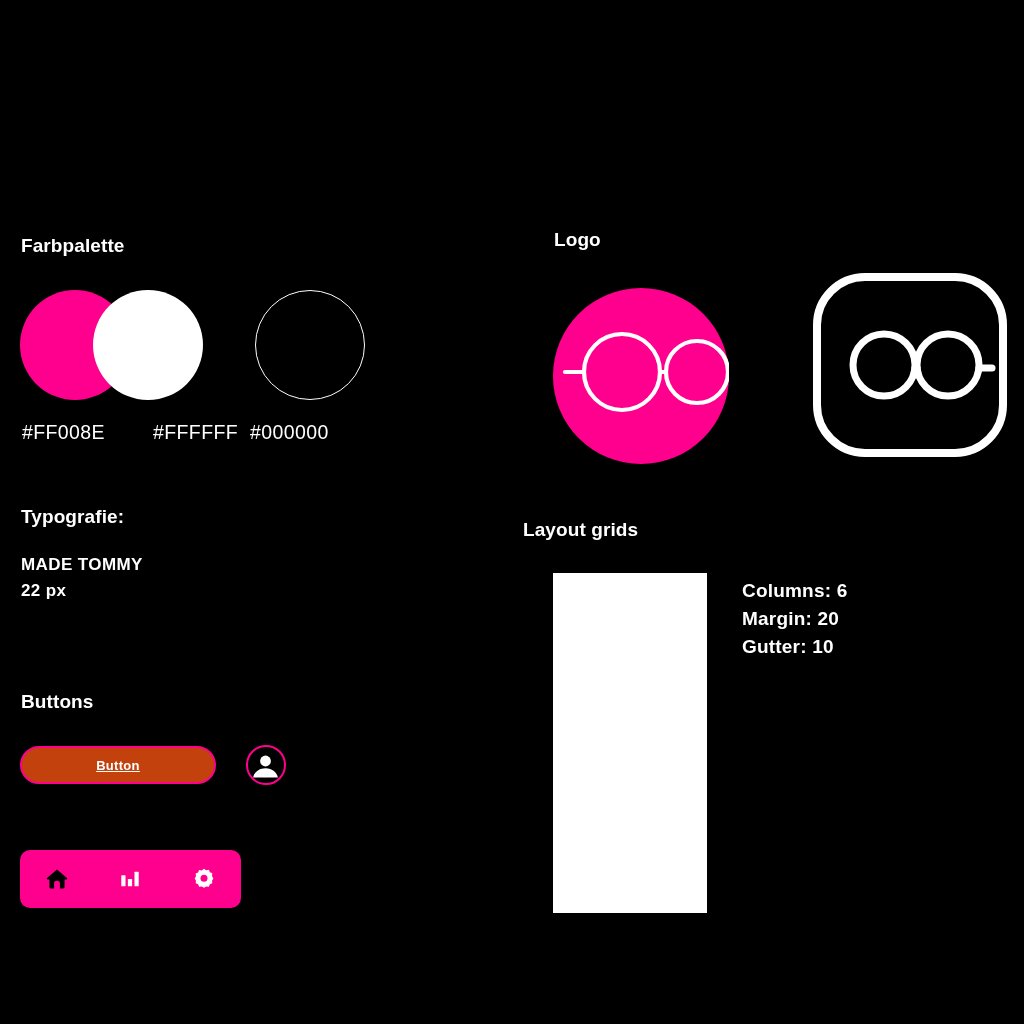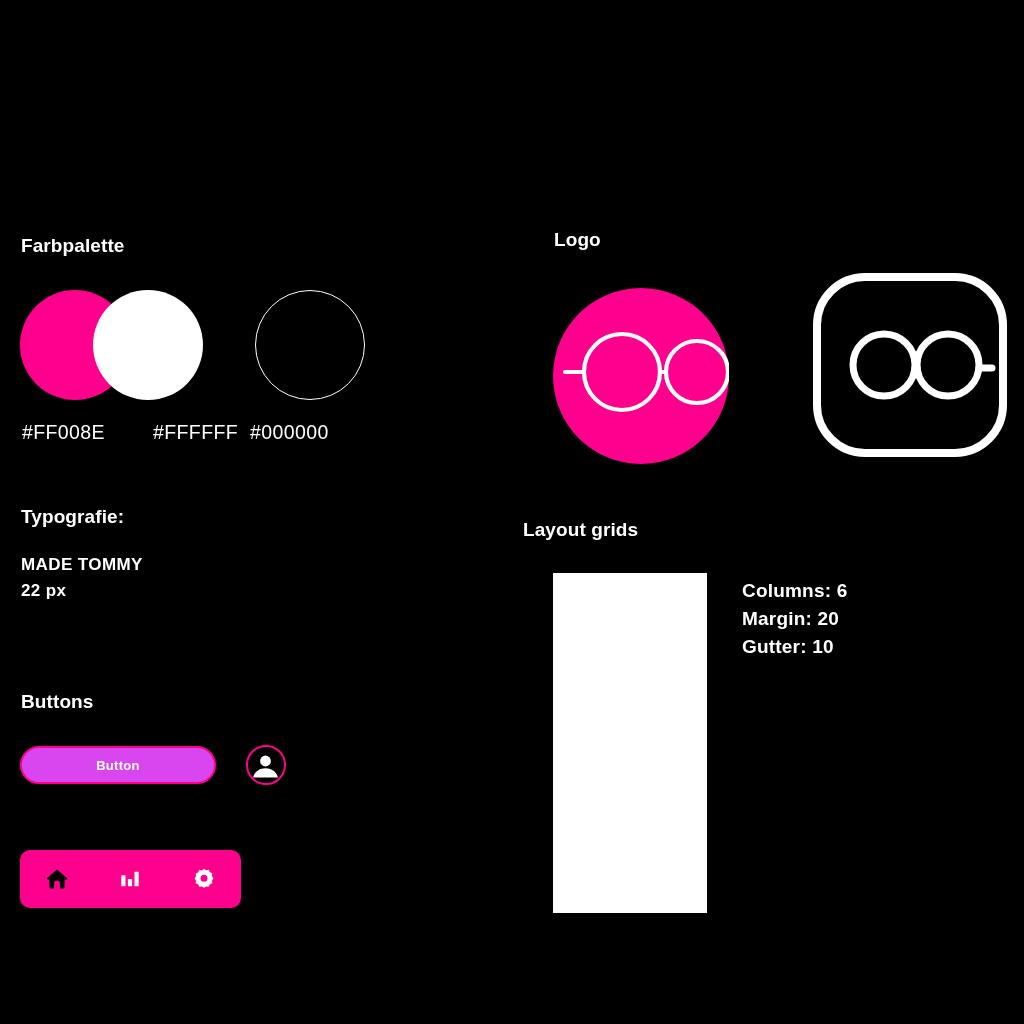--- a/index.html
+++ b/index.html
@@ -97,32 +97,33 @@
 
   
   .pill-button {
     position: absolute;
     left: 20px;
     top: 746px;
     width: 196px;
     height: 38px;
     border: 2px solid #FF008E;
     border-radius: 19px;
-    background: #d946ef;
+    background: #c2410c;
     color: #FFFFFF;
     font-family: "Liberation Sans", sans-serif;
     font-size: 13px;
     font-weight: 700;
     letter-spacing: 0.3px;
     display: flex;
     align-items: center;
     justify-content: center;
     box-sizing: border-box;
     padding: 0;
     cursor: pointer;
+    text-decoration: underline;
   }
 
   .avatar-button {
     position: absolute;
     left: 246px;
     top: 745px;
     width: 40px;
     height: 40px;
     border-radius: 50%;
     border: 2.5px solid #FF008E;

